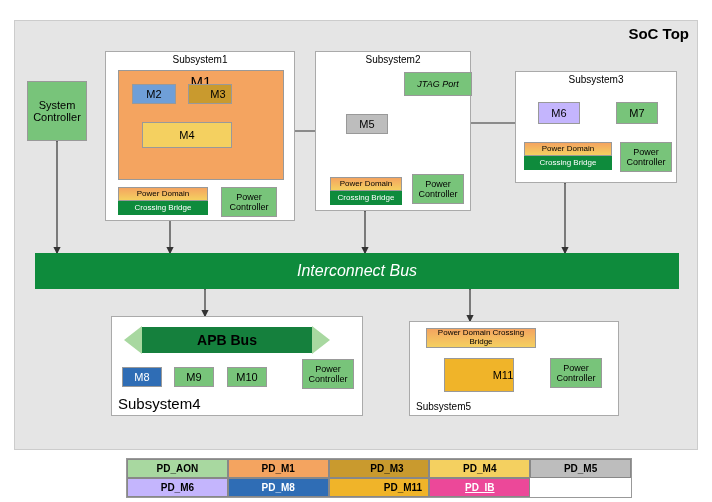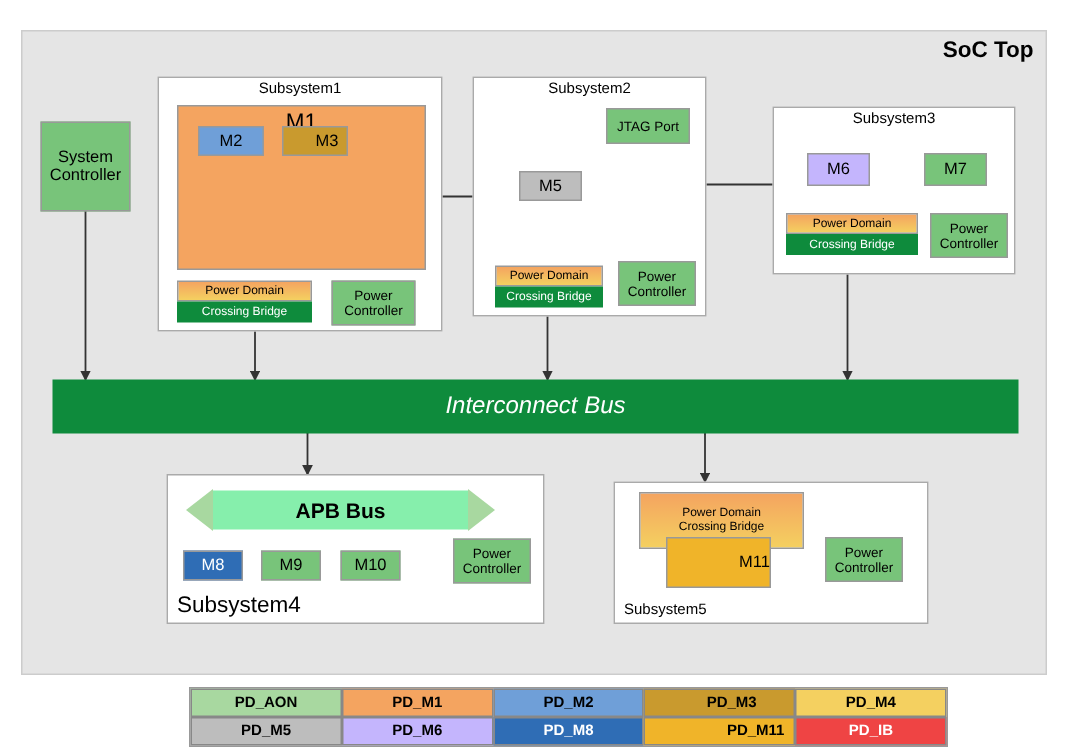--- a/index.html
+++ b/index.html
@@ -2,36 +2,36 @@
 <html><head>
 <meta charset="utf-8">
 <style>
   * { box-sizing: border-box; margin: 0; padding: 0; }
   body { font-family: Arial, sans-serif; width: 712px; height: 502px; position: relative; background: #fff; }
   .soc-top { position: absolute; left: 14px; top: 20px; width: 684px; height: 430px; background: #e5e5e5; border: 1px solid #ccc; }
   .soc-title { position: absolute; right: 8px; top: 4px; font-weight: bold; font-size: 15px; }
   .abs { position: absolute; }
   .box { border: 1px solid #999; display: flex; align-items: center; justify-content: center; font-size: 11px; text-align: center; }
   .green { background: #78c47a; }
-  .darkgreen { background: #ef4444; color: #fff; }
+  .darkgreen { background: #ec4899; color: #fff; text-decoration: underline; }
   .orange { background: #f4a460; }
   .blue { background: #6f9fd8; }
   .mustard { background: #c99a2e; padding-left: 16px; }
   .yellow { background: #f4d060; }
   .gold { background: #f0b429; padding-left: 48px; }
   .gray { background: #bdbdbd; }
   .orange2 { background: #c4b5fd; }
   .blue2 { background: #2f6db5; color: #fff; }
   .lg { background: #a8d8a0; }
   .grad-oy { background: linear-gradient(to bottom, #f4a460, #f4d060); }
   .subsystem { background: #fff; border: 1px solid #aaa; }
   .sub-title { font-size: 10px; text-align: center; padding: 2px 0; }
   .pd-bridge { font-size: 8px; line-height: 1.1; }
   .ic-bus { background: #0e8b3c; color: #fff; display: flex; align-items: center; justify-content: center; font-size: 16px; }
-  .apb { position: relative; background: #86efac; display: flex; align-items: center; justify-content: center; font-size: 14px; font-weight: bold; }
+  .apb { position: relative; background: #15803d; display: flex; align-items: center; justify-content: center; font-size: 14px; font-weight: bold; }
   .apb::before, .apb::after { content: ""; position: absolute; top: 50%; transform: translateY(-50%); width: 0; height: 0; border-top: 14px solid transparent; border-bottom: 14px solid transparent; }
   .apb::before { left: -18px; border-right: 18px solid #a8d8a0; }
   .apb::after { right: -18px; border-left: 18px solid #a8d8a0; }
   svg.conn { position: absolute; left: 0; top: 0; width: 684px; height: 430px; pointer-events: none; }
   .legend { position: absolute; left: 126px; top: 458px; width: 506px; height: 40px; display: grid; grid-template-columns: repeat(5, 1fr); grid-template-rows: repeat(2, 1fr); border: 1px solid #999; }
   .legend > div { border: 1px solid #888; display: flex; align-items: center; justify-content: center; font-size: 10px; font-weight: bold; }
   .crossing-line { position: absolute; background: #0e8b3c; color: #fff; font-size: 8px; line-height: 1.1; display: flex; align-items: center; justify-content: center; text-align: center; }
 </style>
 </head>
 <body>
@@ -80,29 +80,30 @@
   <div class="abs box green" style="left:12px; top:60px; width:60px; height:60px; white-space:pre-line;">System
 Controller</div>
 
   <div class="abs subsystem" style="left:90px; top:30px; width:190px; height:170px;">
     <div class="sub-title">Subsystem1</div>
     <div class="abs box orange" style="left:12px; top:18px; width:166px; height:110px; align-items:flex-start; padding-top:2px;">
       <span style="font-size:15px;">M1</span>
     </div>
     <div class="abs box blue" style="left:26px; top:32px; width:44px; height:20px;">M2</div>
     <div class="abs box mustard" style="left:82px; top:32px; width:44px; height:20px;">M3</div>
+    <div class="abs box yellow" style="left:36px; top:70px; width:90px; height:26px;">M4</div>
     <div class="abs box grad-oy pd-bridge" style="left:12px; top:135px; width:90px; height:14px;">Power Domain</div>
     <div class="abs crossing-line" style="left:12px; top:149px; width:90px; height:14px;">Crossing Bridge</div>
     <div class="abs box green" style="left:115px; top:135px; width:56px; height:30px; white-space:pre-line; font-size:9px;">Power
 Controller</div>
   </div>
 
   <div class="abs subsystem" style="left:300px; top:30px; width:156px; height:160px;">
     <div class="sub-title">Subsystem2</div>
-    <div class="abs box green" style="left:88px; top:20px; width:56px; height:24px; font-size:9px;">JTAG Port</div>
+    <div class="abs box green" style="left:88px; top:20px; width:68px; height:24px; font-size:9px;font-style:italic;">JTAG Port</div>
     <div class="abs box gray" style="left:30px; top:62px; width:42px; height:20px;">M5</div>
     <div class="abs box grad-oy pd-bridge" style="left:14px; top:125px; width:72px; height:14px;">Power Domain</div>
     <div class="abs crossing-line" style="left:14px; top:139px; width:72px; height:14px;">Crossing Bridge</div>
     <div class="abs box green" style="left:96px; top:122px; width:52px; height:30px; white-space:pre-line; font-size:9px;">Power
 Controller</div>
   </div>
 
   <div class="abs subsystem" style="left:500px; top:50px; width:162px; height:112px;">
     <div class="sub-title">Subsystem3</div>
     <div class="abs box orange2" style="left:22px; top:30px; width:42px; height:22px;">M6</div>
@@ -119,32 +120,31 @@
     <div class="abs apb" style="left:30px; top:10px; width:170px; height:26px;">APB Bus</div>
     <div class="abs box blue2" style="left:10px; top:50px; width:40px; height:20px;">M8</div>
     <div class="abs box green" style="left:62px; top:50px; width:40px; height:20px;">M9</div>
     <div class="abs box green" style="left:115px; top:50px; width:40px; height:20px;">M10</div>
     <div class="abs box green" style="left:190px; top:42px; width:52px; height:30px; white-space:pre-line; font-size:9px;">Power
 Controller</div>
     <div class="abs" style="left:6px; bottom:3px; font-size:15px;">Subsystem4</div>
   </div>
 
   <div class="abs subsystem" style="left:394px; top:300px; width:210px; height:95px;">
-    <div class="abs box grad-oy pd-bridge" style="left:16px; top:6px; width:110px; height:20px; padding:18px;">Power Domain Crossing Bridge</div>
+    <div class="abs box grad-oy pd-bridge" style="left:16px; top:6px; width:110px; height:20px; padding:1px;">Power Domain Crossing Bridge</div>
     <div class="abs box gold" style="left:34px; top:36px; width:70px; height:34px;">M11</div>
     <div class="abs box green" style="left:140px; top:36px; width:52px; height:30px; white-space:pre-line; font-size:9px;">Power
 Controller</div>
     <div class="abs" style="left:6px; bottom:3px; font-size:10px;">Subsystem5</div>
   </div>
 </div>
 
 <div class="legend">
   <div class="lg">PD_AON</div>
   <div class="orange">PD_M1</div>
-  <div class="blue">PD_M2</div>
   <div class="mustard">PD_M3</div>
   <div class="yellow">PD_M4</div>
   <div class="gray">PD_M5</div>
   <div class="orange2">PD_M6</div>
   <div class="blue2">PD_M8</div>
   <div class="gold">PD_M11</div>
   <div class="darkgreen">PD_IB</div>
 </div>
 
 </body></html>

